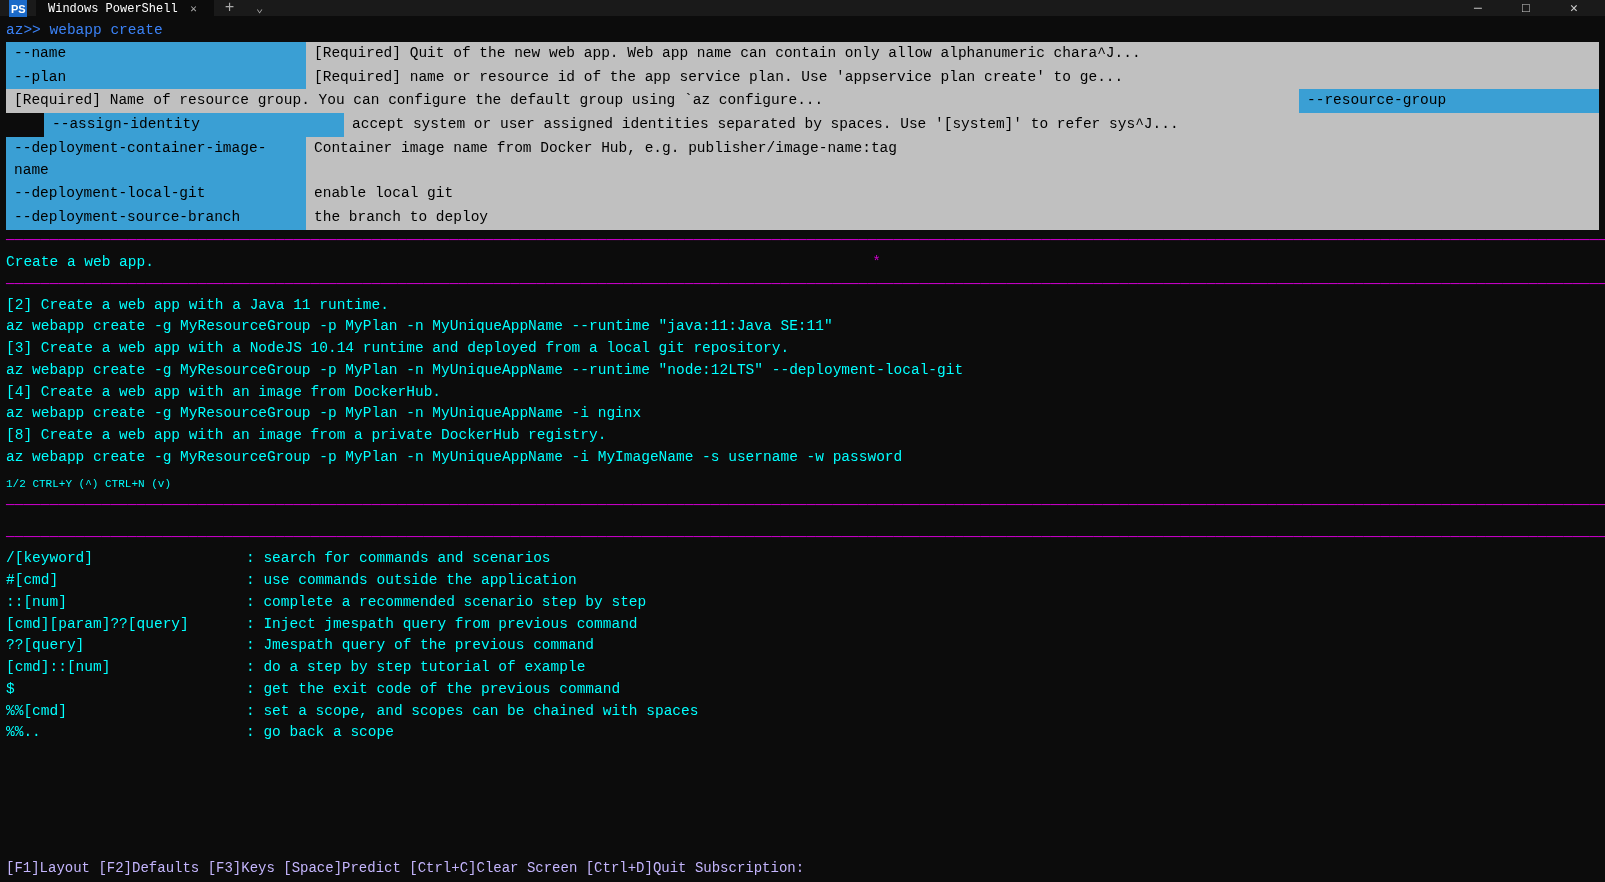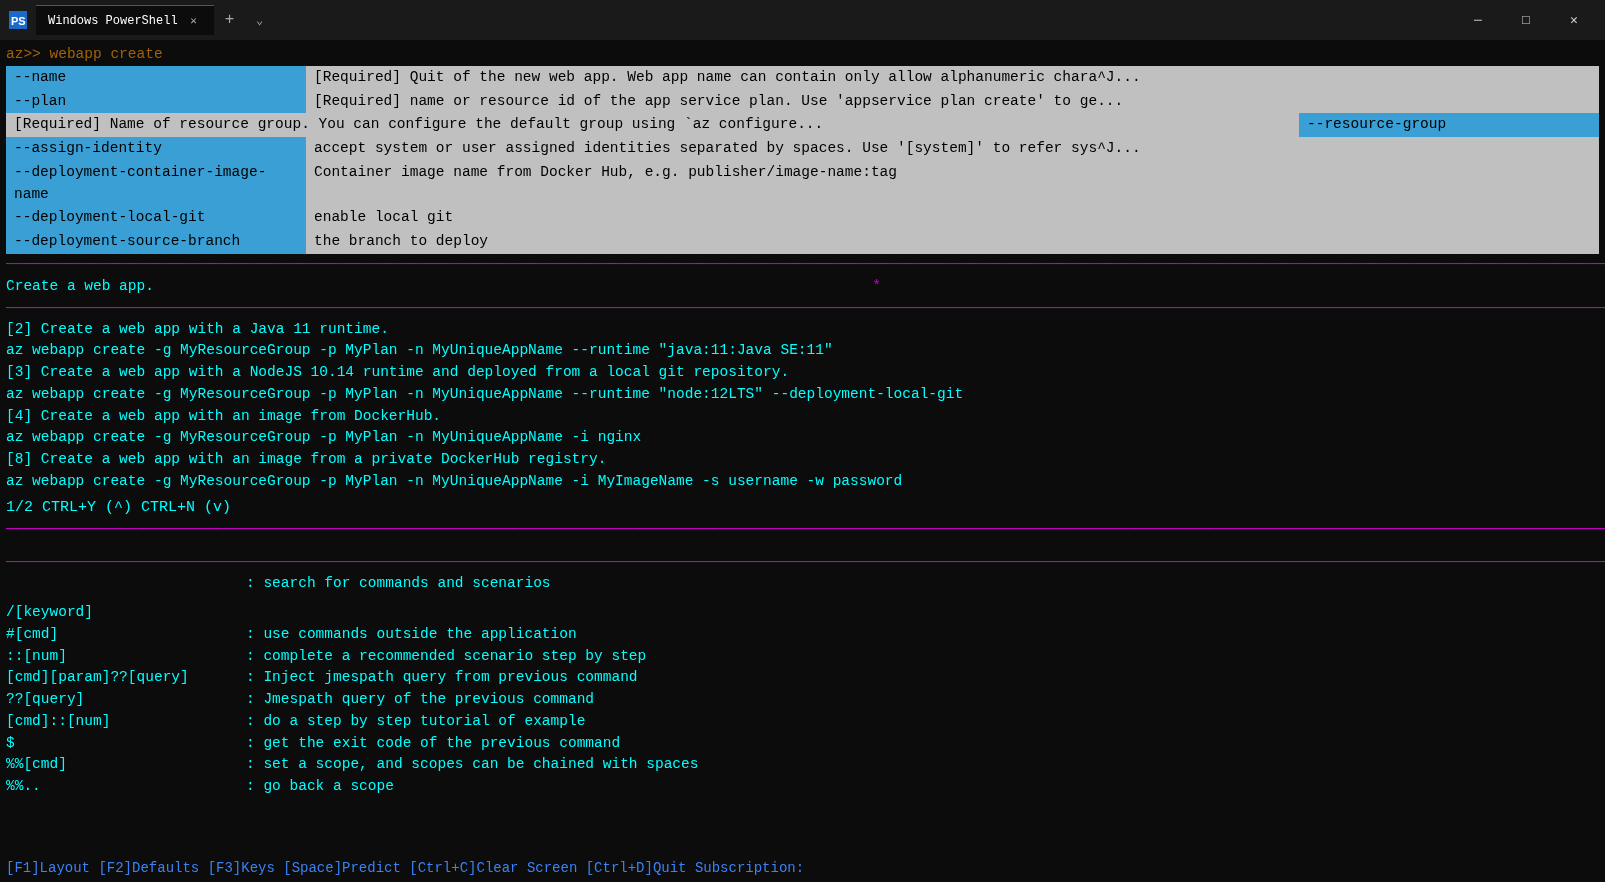--- a/index.html
+++ b/index.html
@@ -10,21 +10,21 @@
       background: #000;
       font-family: 'Courier New', Courier, monospace;
       overflow: hidden;
     }
 
     
     .titlebar {
       display: flex;
       align-items: center;
       background: #1a1a1a;
-      height: 40px;
+      height: 16px;
       padding: 0 8px;
       gap: 8px;
       user-select: none;
     }
 
     .titlebar-icon {
       width: 20px;
       height: 20px;
       display: flex;
       align-items: center;
@@ -112,21 +112,21 @@
       background: #0c0c0c;
       height: calc(882px - 34px);
       padding: 4px 6px;
       overflow: hidden;
       color: #0ff;
       font-size: 14.5px;
       line-height: 1.45;
     }
 
     .prompt-line {
-      color: #a16207;
+      color: #3b82f6;
       font-size: 14.5px;
       line-height: 1.5;
     }
 
     .dashed-line {
       color: #cc00cc;
       font-size: 14.5px;
       line-height: 1.3;
     }
   </style>
@@ -168,21 +168,21 @@
         <span style="background: rgb(192, 192, 192); color: rgb(0, 0, 0); flex: 1 1 0%; padding: 1px 8px; font-family: &quot;Courier New&quot;, monospace; font-size: 14.5px;">[Required] Quit of the new web app. Web app name can contain only allow alphanumeric chara^J...</span>
       </div>
       <div style="display: flex; line-height: 1.5;">
         <span style="background: rgb(58, 159, 212); color: rgb(0, 0, 0); width: 300px; min-width: 300px; padding: 1px 8px; font-family: &quot;Courier New&quot;, monospace; font-size: 14.5px;">--plan</span>
         <span style="background: rgb(192, 192, 192); color: rgb(0, 0, 0); flex: 1 1 0%; padding: 1px 8px; font-family: &quot;Courier New&quot;, monospace; font-size: 14.5px;">[Required] name or resource id of the app service plan. Use 'appservice plan create' to ge...</span>
       </div>
       <div style="display: flex; line-height: 1.5;">
         <span style="background: rgb(192, 192, 192); color: rgb(0, 0, 0); flex: 1 1 0%; padding: 1px 8px; font-family: &quot;Courier New&quot;, monospace; font-size: 14.5px;">[Required] Name of resource group. You can configure the default group using `az configure...</span>
         <span style="background: rgb(58, 159, 212); color: rgb(0, 0, 0); width: 300px; min-width: 300px; padding: 1px 8px; font-family: &quot;Courier New&quot;, monospace; font-size: 14.5px;">--resource-group</span>
       </div>
-      <div style="display: flex; line-height: 1.5;">
+      <div style="display: flex; line-height: 1.5; margin-left: 38px;">
         <span style="background: rgb(58, 159, 212); color: rgb(0, 0, 0); width: 300px; min-width: 300px; padding: 1px 8px; font-family: &quot;Courier New&quot;, monospace; font-size: 14.5px;">--assign-identity</span>
         <span style="background: rgb(192, 192, 192); color: rgb(0, 0, 0); flex: 1 1 0%; padding: 1px 8px; font-family: &quot;Courier New&quot;, monospace; font-size: 14.5px;">accept system or user assigned identities separated by spaces. Use '[system]' to refer sys^J...</span>
       </div>
       <div style="display: flex; line-height: 1.5; justify-content: center;">
         <span style="background: rgb(58, 159, 212); color: rgb(0, 0, 0); width: 300px; min-width: 300px; padding: 1px 8px; font-family: &quot;Courier New&quot;, monospace; font-size: 14.5px;">--deployment-container-image-name</span>
         <span style="background: rgb(192, 192, 192); color: rgb(0, 0, 0); flex: 1 1 0%; padding: 1px 8px; font-family: &quot;Courier New&quot;, monospace; font-size: 14.5px;">Container image name from Docker Hub, e.g. publisher/image-name:tag</span>
       </div>
       <div style="display: flex; line-height: 1.5;">
         <span style="background: rgb(58, 159, 212); color: rgb(0, 0, 0); width: 300px; min-width: 300px; padding: 1px 8px; font-family: &quot;Courier New&quot;, monospace; font-size: 14.5px;">--deployment-local-git</span>
         <span style="background: rgb(192, 192, 192); color: rgb(0, 0, 0); flex: 1 1 0%; padding: 1px 8px; font-family: &quot;Courier New&quot;, monospace; font-size: 14.5px;">enable local git</span>
@@ -209,32 +209,32 @@
       <div style="color: rgb(0, 255, 255); font-size: 14.5px; line-height: 1.5; font-family: &quot;Courier New&quot;, monospace;">az webapp create -g MyResourceGroup -p MyPlan -n MyUniqueAppName --runtime "java:11:Java SE:11"</div>
       <div style="color: rgb(0, 255, 255); font-size: 14.5px; line-height: 1.5; font-family: &quot;Courier New&quot;, monospace;">[3] Create a web app with a NodeJS 10.14 runtime and deployed from a local git repository.</div>
       <div style="color: rgb(0, 255, 255); font-size: 14.5px; line-height: 1.5; font-family: &quot;Courier New&quot;, monospace;">az webapp create -g MyResourceGroup -p MyPlan -n MyUniqueAppName --runtime "node:12LTS" --deployment-local-git</div>
       <div style="color: rgb(0, 255, 255); font-size: 14.5px; line-height: 1.5; font-family: &quot;Courier New&quot;, monospace;">[4] Create a web app with an image from DockerHub.</div>
       <div style="color: rgb(0, 255, 255); font-size: 14.5px; line-height: 1.5; font-family: &quot;Courier New&quot;, monospace;">az webapp create -g MyResourceGroup -p MyPlan -n MyUniqueAppName -i nginx</div>
       <div style="color: rgb(0, 255, 255); font-size: 14.5px; line-height: 1.5; font-family: &quot;Courier New&quot;, monospace;">[8] Create a web app with an image from a private DockerHub registry.</div>
       <div style="color: rgb(0, 255, 255); font-size: 14.5px; line-height: 1.5; font-family: &quot;Courier New&quot;, monospace;">az webapp create -g MyResourceGroup -p MyPlan -n MyUniqueAppName -i MyImageName -s username -w password</div>
     </div>
 
   <div style="margin-top:4px; margin-bottom:2px;">
-    <span style="color:#0ff; font-size:15px;">1/2  CTRL+Y (^)  CTRL+N (v)</span>
+    <span style="color:#0ff; font-size:11px;">1/2  CTRL+Y (^)  CTRL+N (v)</span>
   </div>
 
   <div class="dashed-line" style="color:#cc00cc; margin: 1px 0;">──────────────────────────────────────────────────────────────────────────────────────────────────────────────────────────────────────────────────────────────────────────────────────────────────────────────</div>
 
   <div style="height: 12px;"></div>
 
   <div class="dashed-line" style="color:#cc00cc; margin: 1px 0;">──────────────────────────────────────────────────────────────────────────────────────────────────────────────────────────────────────────────────────────────────────────────────────────────────────────────</div>
 
   <div id="help-section">
       <div style="display: flex; color: rgb(0, 255, 255); font-size: 14.5px; line-height: 1.5; font-family: &quot;Courier New&quot;, monospace;">
-        <span style="min-width: 240px; margin-top: 29px;">/[keyword]           </span>
+        <span style="min-width: 240px;">/[keyword]           </span>
         <span>: search for commands and scenarios</span>
       </div>
       <div style="display: flex; color: rgb(0, 255, 255); font-size: 14.5px; line-height: 1.5; font-family: &quot;Courier New&quot;, monospace;">
         <span style="min-width: 240px;">#[cmd]               </span>
         <span>: use commands outside the application</span>
       </div>
       <div style="display: flex; color: rgb(0, 255, 255); font-size: 14.5px; line-height: 1.5; font-family: &quot;Courier New&quot;, monospace;">
         <span style="min-width: 240px;">::[num]              </span>
         <span>: complete a recommended scenario step by step</span>
       </div>
@@ -258,15 +258,15 @@
         <span style="min-width: 240px;">%%[cmd]              </span>
         <span>: set a scope, and scopes can be chained with spaces</span>
       </div>
       <div style="display: flex; color: rgb(0, 255, 255); font-size: 14.5px; line-height: 1.5; font-family: &quot;Courier New&quot;, monospace;">
         <span style="min-width: 240px;">%%..                 </span>
         <span>: go back a scope</span>
       </div>
     </div>
 
   <div style="position:absolute; bottom:0; left:0; right:0; background:#0c0c0c; padding: 3px 6px;">
-    <span style="color:#3b82f6; font-size:14px;">[F1]Layout [F2]Defaults [F3]Keys [Space]Predict [Ctrl+C]Clear Screen [Ctrl+D]Quit Subscription:</span>
+    <span style="color:#c4b5fd; font-size:14px;">[F1]Layout [F2]Defaults [F3]Keys [Space]Predict [Ctrl+C]Clear Screen [Ctrl+D]Quit Subscription:</span>
   </div>
 </div>
 
 </body></html>

